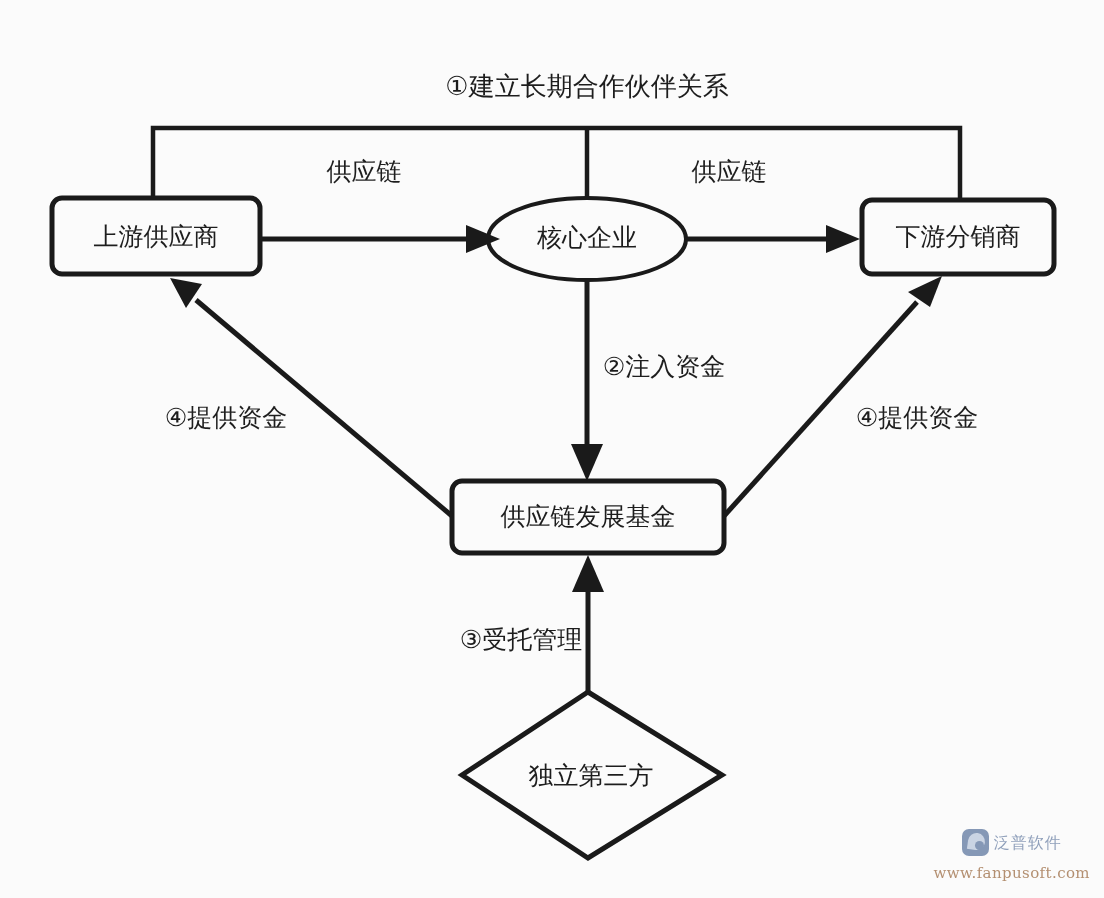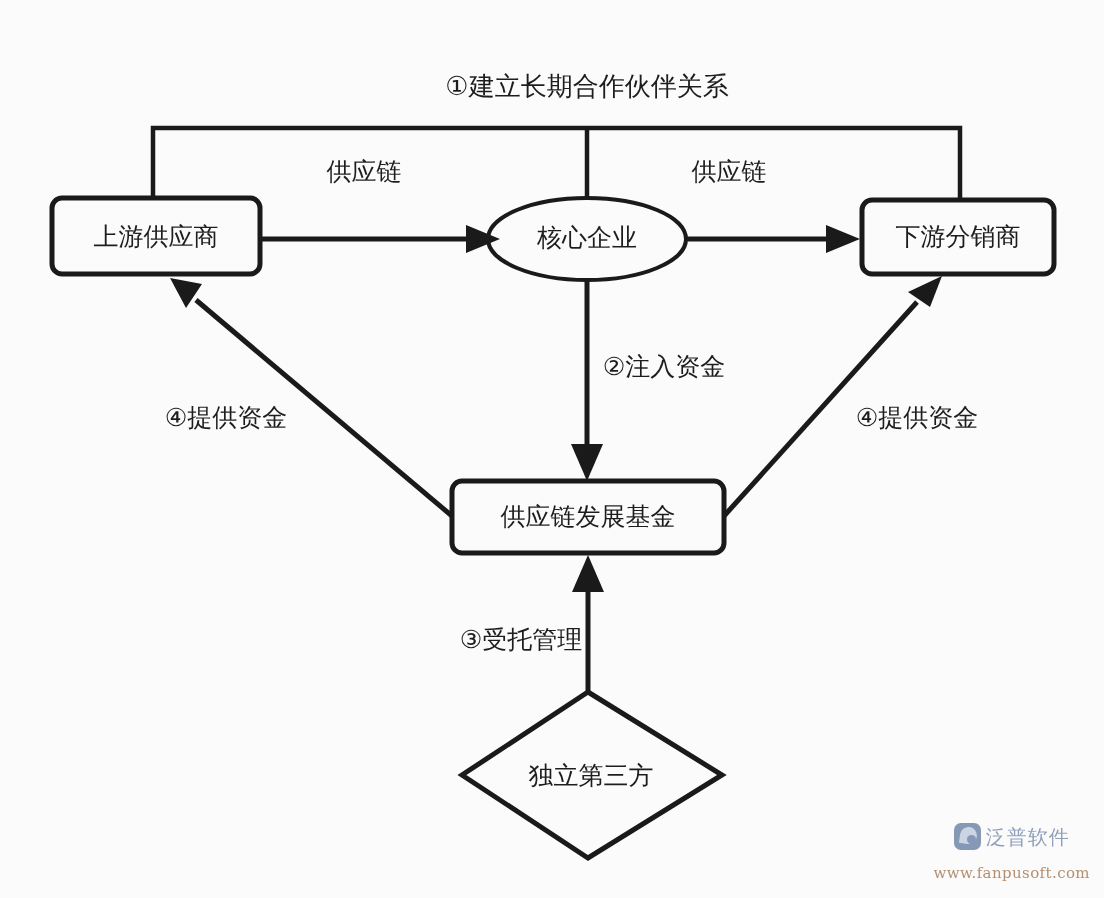--- a/index.html
+++ b/index.html
@@ -100,31 +100,31 @@
     position: absolute;
     left: 13px;
     top: 12px;
     width: 9px;
     height: 9px;
     border-radius: 50%;
     background: #7f93b3;
   }
   .wm-cn {
     font-family: "DejaVu Sans", "Liberation Sans", sans-serif;
-    font-size: 20px;
+    font-size: 16px;
     letter-spacing: 1px;
     color: #8b9cb8;
     line-height: 1;
   }
   .wm-url {
     font-family: "DejaVu Serif", "Liberation Serif", serif;
     font-size: 15px;
     color: #b08a6a;
     letter-spacing: 0.4px;
-    margin-top: 14px;
+    margin-top: 8px;
   }
 </style>
 </head>
 <body>
 
 <div id="canvas">
 
   <svg id="diagram-svg" viewBox="0 0 1104 898">
 
     <g>

